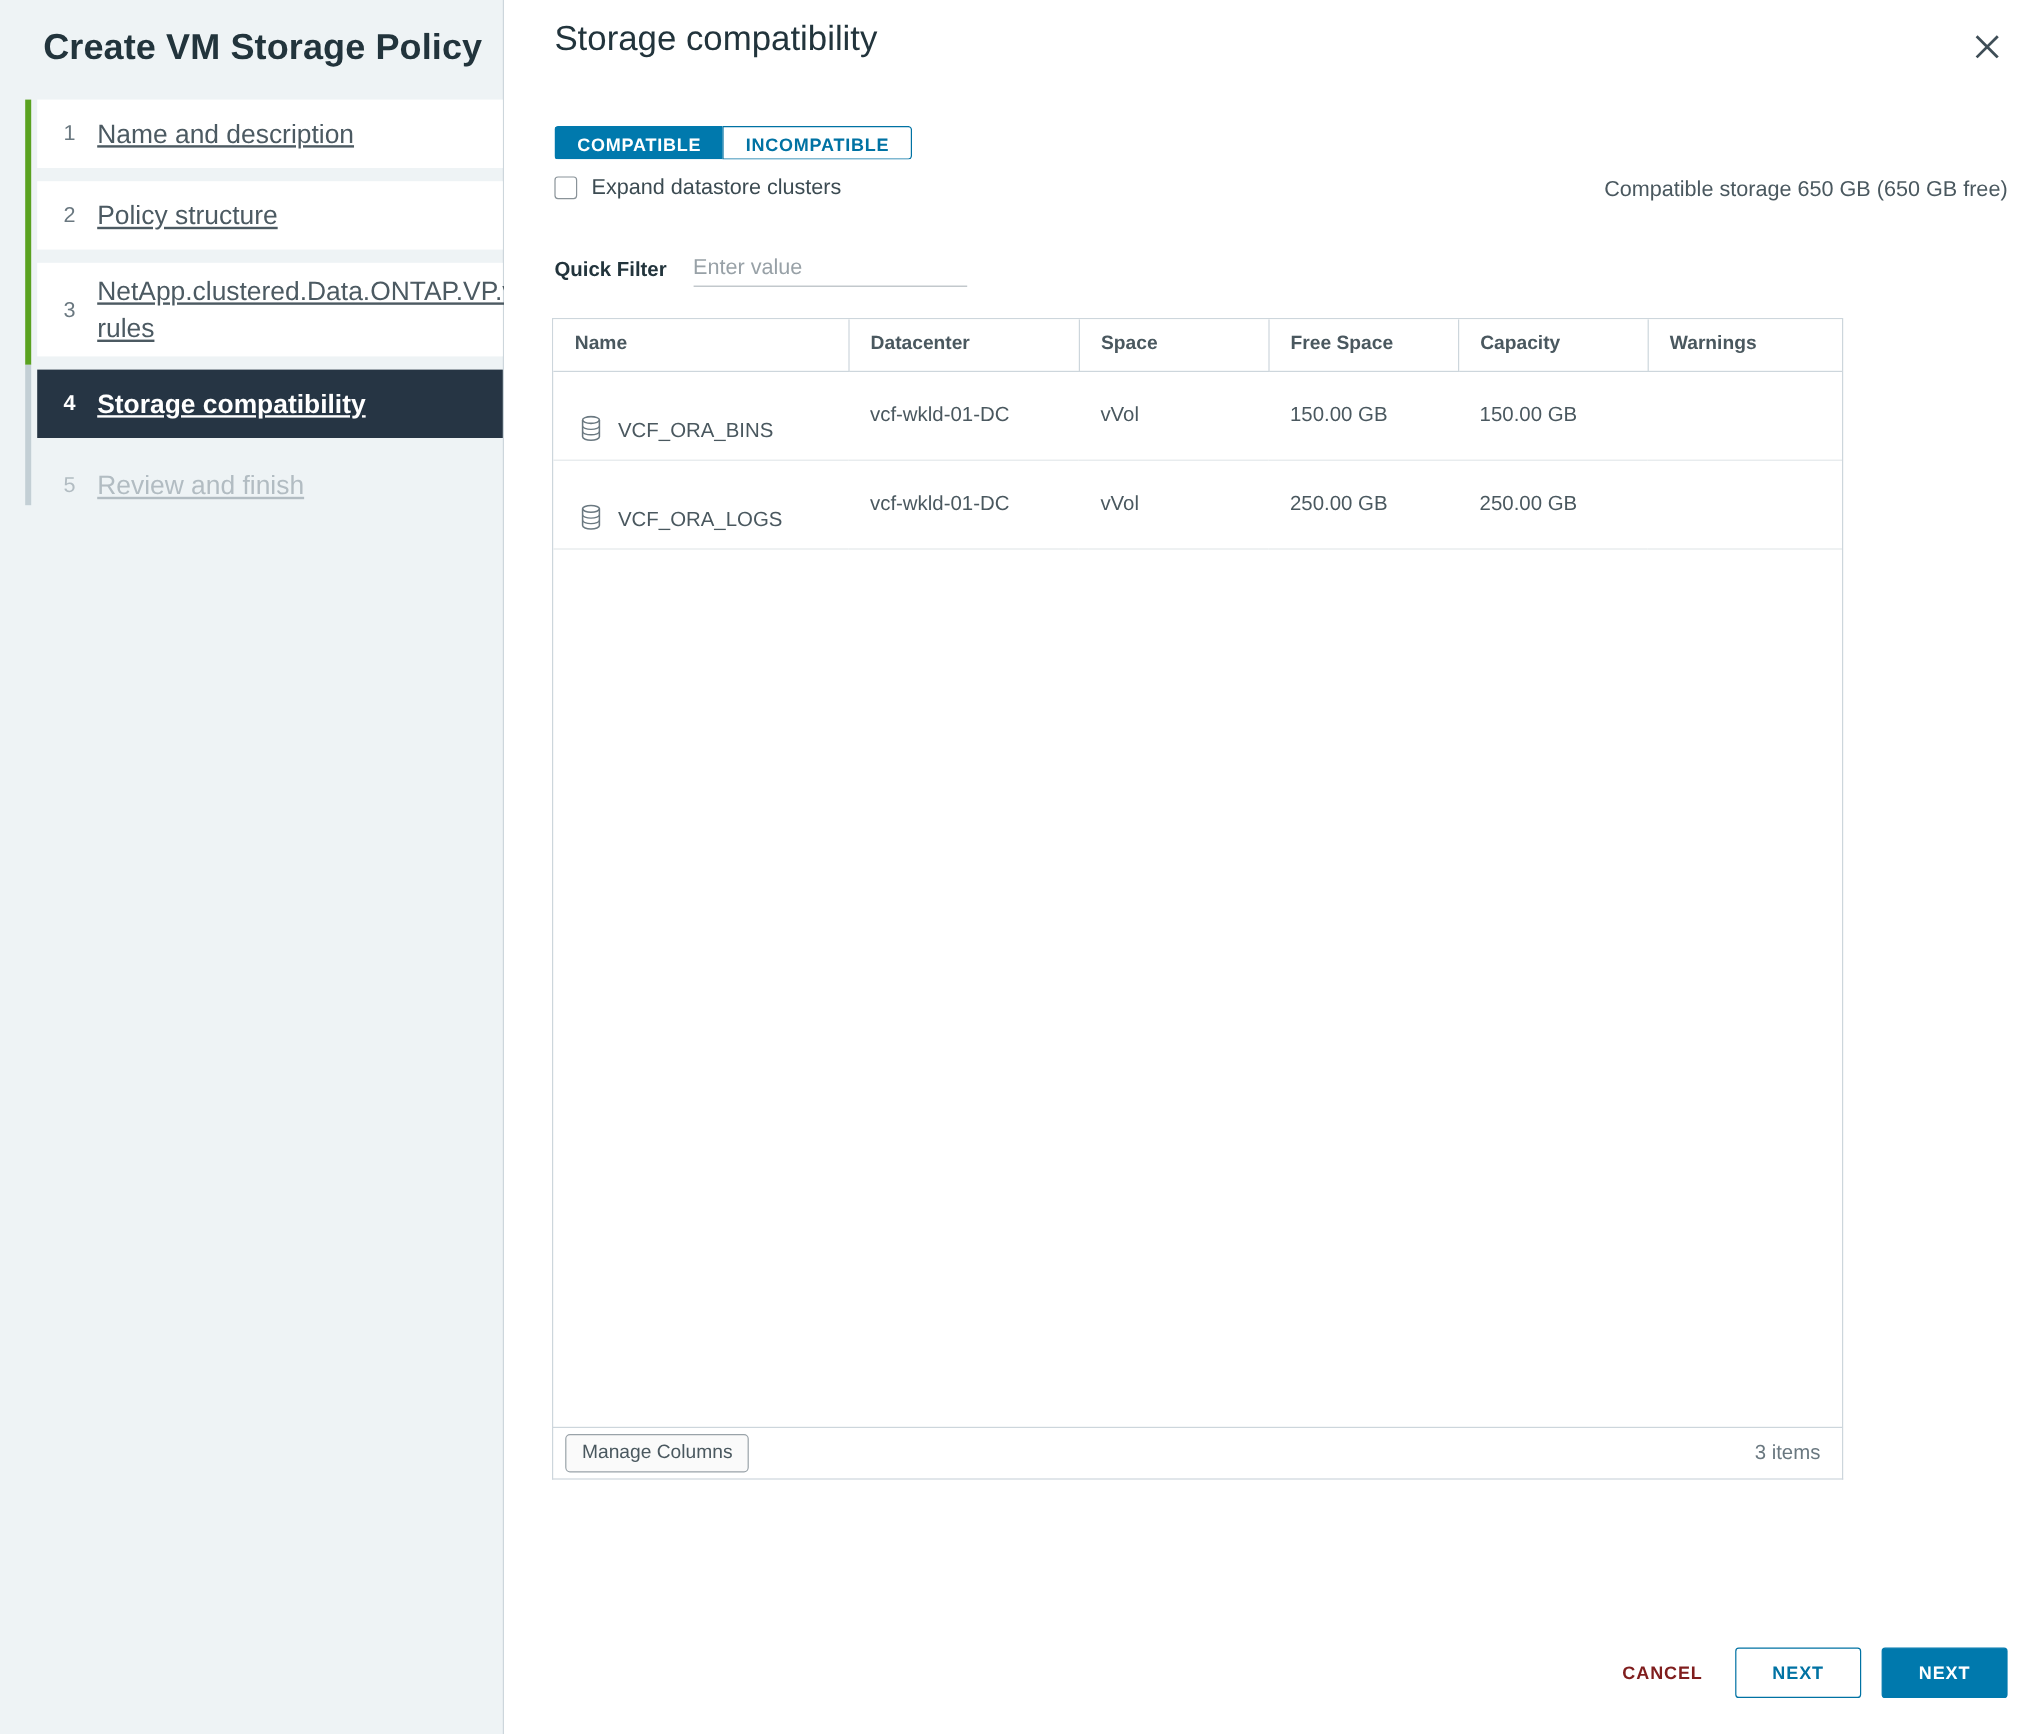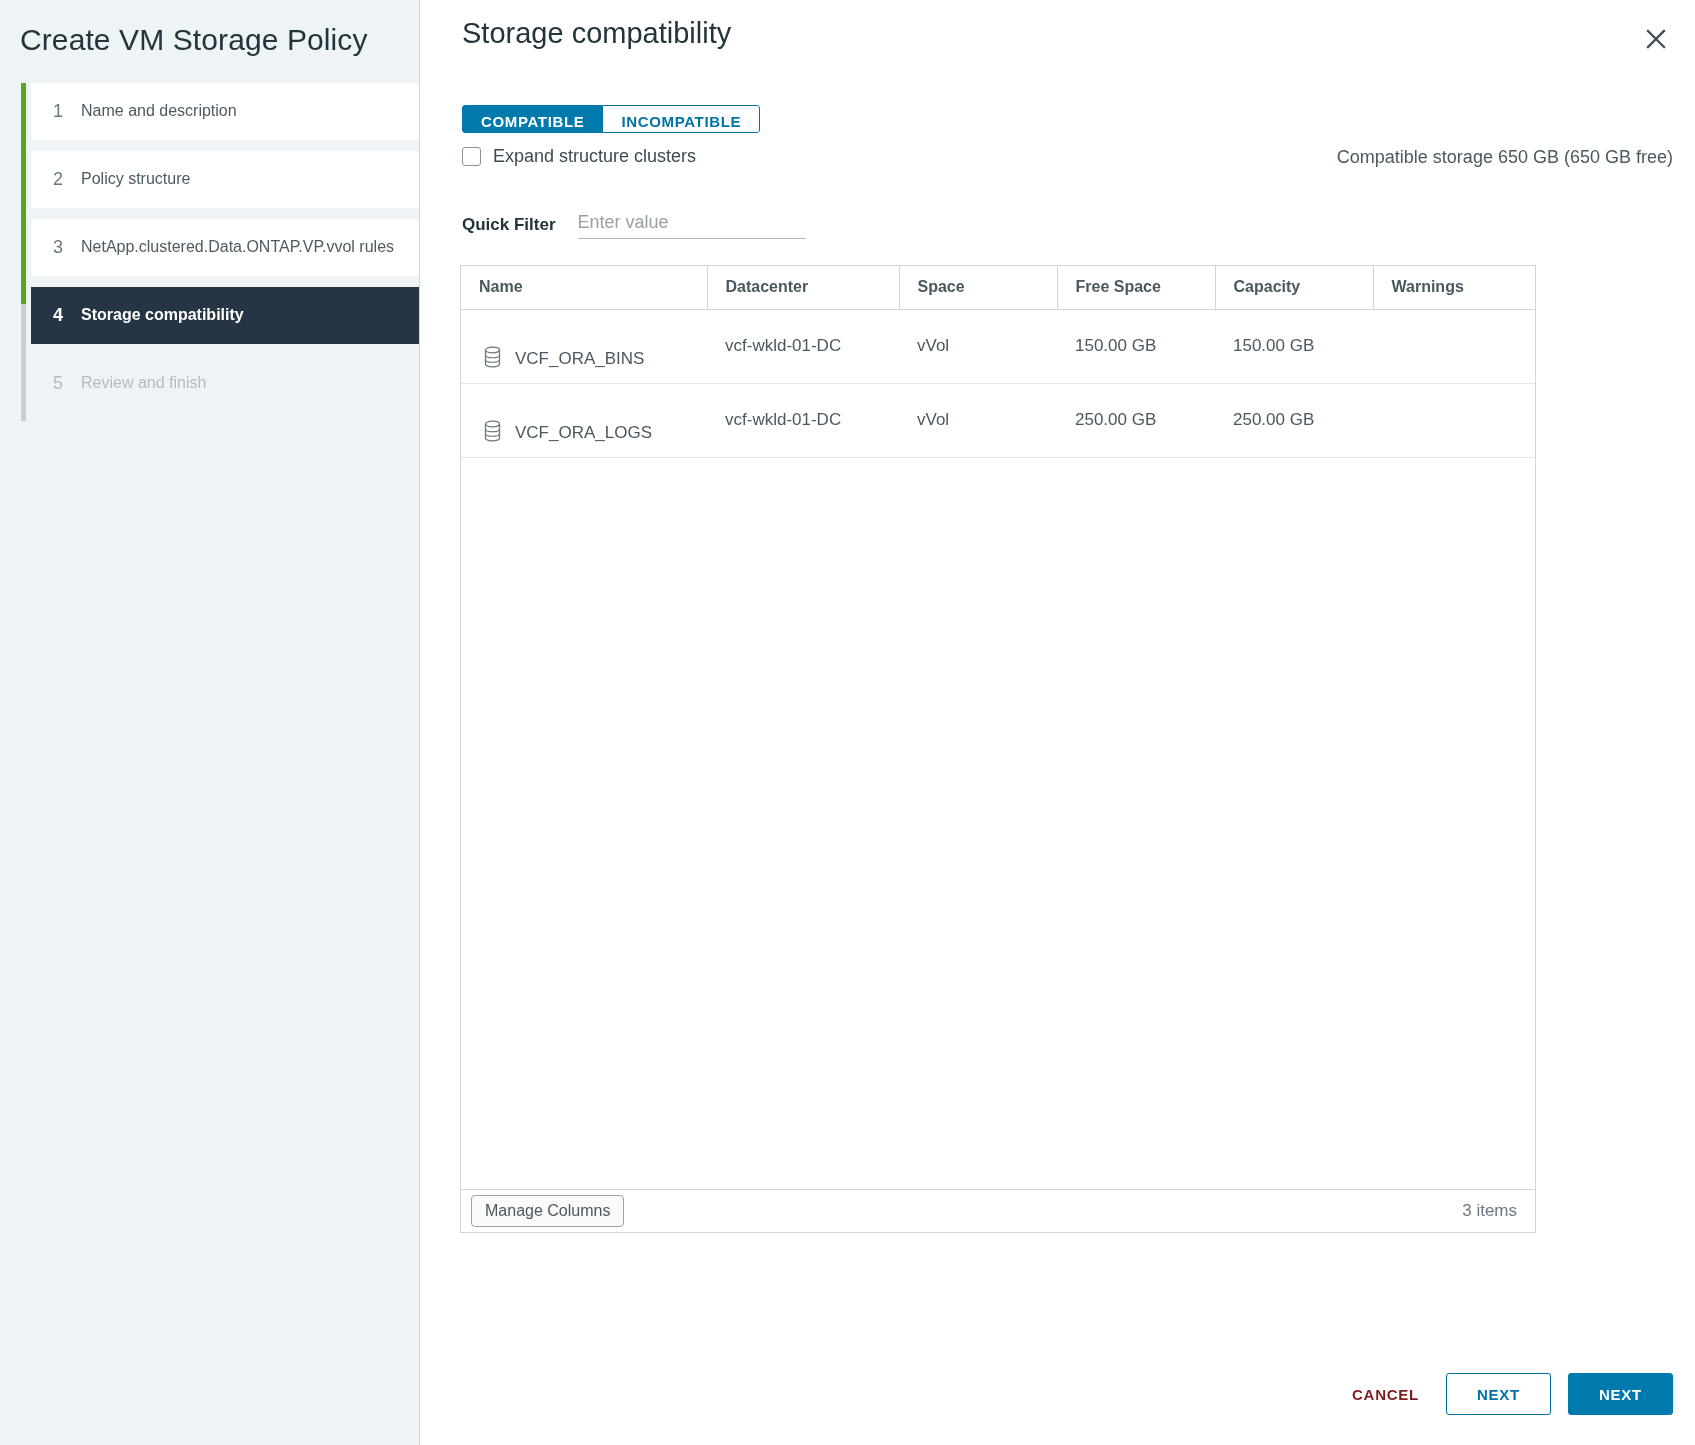--- a/index.html
+++ b/index.html
@@ -25,23 +25,23 @@
     width: 420px;
     height: 100%;
     background: #eef3f5;
     border-right: 1px solid #cdd6dc;
     position: relative;
     flex: 0 0 420px;
   }
 
   .wizard-title {
     font-size: 30px;
-    font-weight: 400;
+    font-weight: 700;
     color: #22343c;
-    padding: 22px 0 0 20px;
+    padding: 22px 0 0 36px;
     letter-spacing: 0.1px;
     line-height: 1.2;
   }
 
   .steps {
     position: relative;
     margin-top: 25px;
   }
 
   .rail {
@@ -67,23 +67,24 @@
   }
   .step + .step { margin-top: 11px; }
 
   .step-num {
     width: 28px;
     flex: 0 0 28px;
     font-size: 18px;
     color: #6a7880;
   }
   .step-label {
-    font-size: 16px;
+    font-size: 22px;
     line-height: 1.42;
     color: #4c5a62;
+    text-decoration: underline;
   }
 
   .step.active {
     background: #263544;
   }
   .step.active .step-num { color: #ffffff; font-weight: bold; }
   .step.active .step-label { color: #ffffff; font-weight: bold; }
 
   .step.pending {
     background: transparent;
@@ -373,21 +374,21 @@
       </svg>
     </button>
 
     <div class="btn-group">
       <button class="bgbtn selected">COMPATIBLE</button>
       <button class="bgbtn">INCOMPATIBLE</button>
     </div>
 
     <label class="checkbox-row">
       <span class="cbox"></span>
-      <span class="cbox-label">Expand structure clusters</span>
+      <span class="cbox-label">Expand datastore clusters</span>
     </label>
 
     <div class="compat-summary">Compatible storage 650 GB (650 GB free)</div>
 
     <div class="filter-row">
       <span class="filter-label">Quick Filter</span>
       <input class="filter-input" type="text" placeholder="Enter value" style="">
     </div>
 
     <div class="table-wrap">

